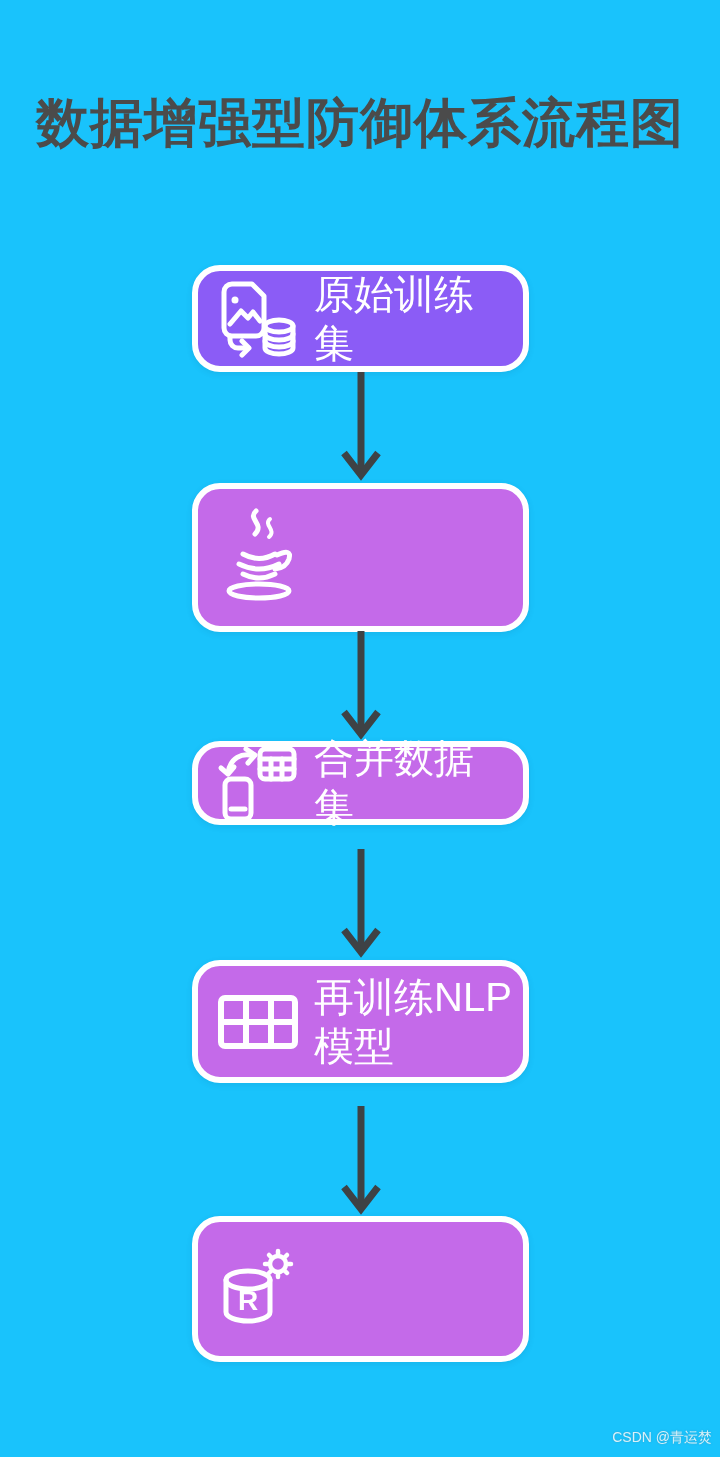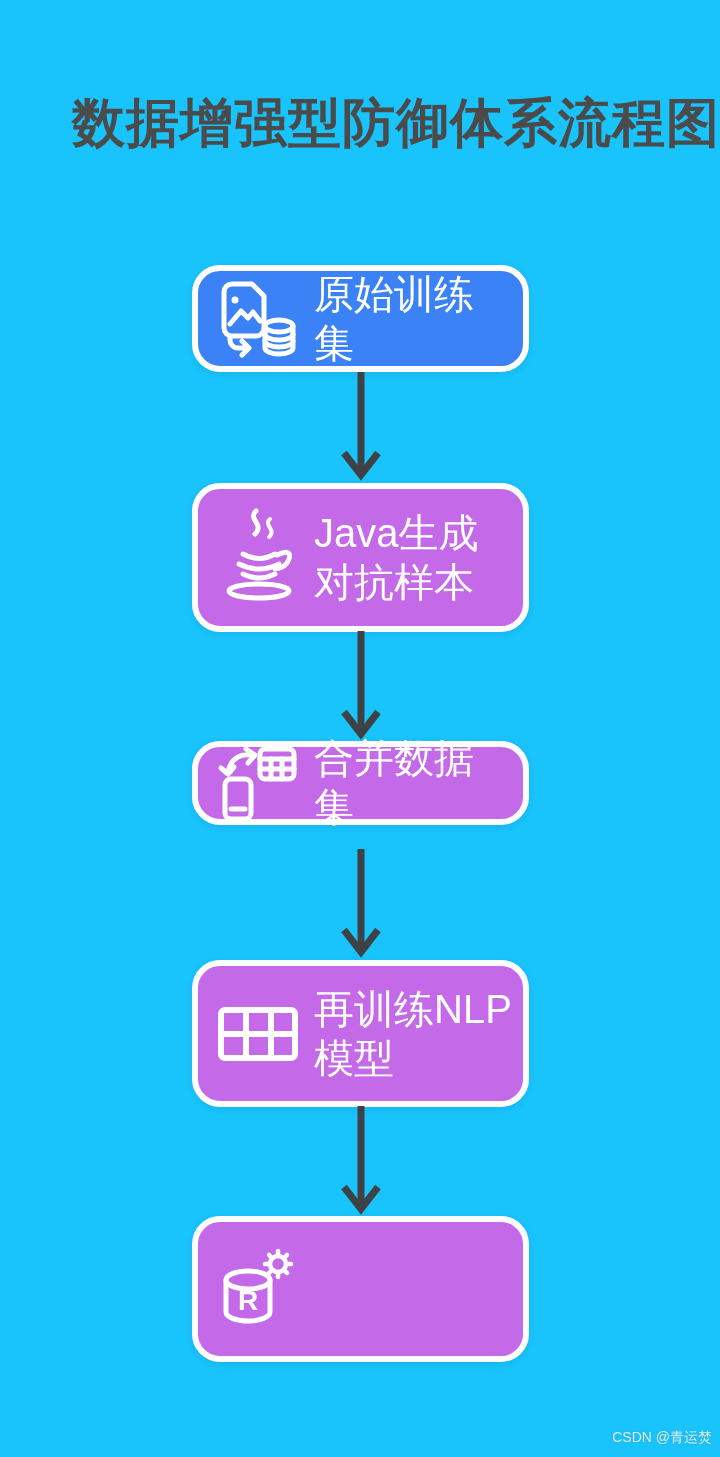--- a/index.html
+++ b/index.html
@@ -3,36 +3,36 @@
 <meta charset="utf-8">
 <style>
   html,body{margin:0;padding:0;}
   body{
     width:720px;height:1457px;position:relative;overflow:hidden;
     background:#19C3FC;
     font-family:"Liberation Sans","DejaVu Sans",sans-serif;
   }
   .page-title{
     position:absolute;top:88px;left:0;width:720px;
-    text-align:right;font-size:53px;font-weight:900;
+    text-align:center;font-size:53px;font-weight:900;
     color:#4B4B4B;letter-spacing:1px;margin:0;
   }
   .flow-node{
     position:absolute;left:192px;width:337px;box-sizing:border-box;
     border:6px solid #ffffff;border-radius:28px;
     display:flex;align-items:center;
     padding:10px 10px 10px 18px;
     box-shadow:0 2px 6px rgba(0,60,90,0.10);
   }
-  .node-gray{background:#3b82f6;}
+  .node-gray{background:#8b5cf6;}
   .node-purple{background:#C46AE9;}
   .node-1{top:265px;height:107px;}
   .node-2{top:483px;height:149px;}
   .node-3{top:741px;height:84px;}
-  .node-4{top:960px;height:147px;}
+  .node-4{top:960px;height:123px;}
   .node-5{top:1216px;height:146px;}
   .node-icon{
     flex:0 0 84px;display:flex;align-items:center;justify-content:center;
   }
   .node-label{
     color:#ffffff;font-size:40px;line-height:1.22;font-weight:400;
     margin-left:14px;max-width:218px;
   }
   .flow-arrow{position:absolute;left:339px;width:44px;}
   .arrow-1{top:372px;}
@@ -77,21 +77,20 @@
     <svg width="84" height="110" viewBox="0 0 84 110" fill="none" stroke="#fff" stroke-linecap="round">
       <path d="M40,8 c-9,8 9,13 -1,23" stroke-width="5"></path>
       <path d="M54,16 c-7,6 7,11 -1,18" stroke-width="4"></path>
       <path d="M27,51 q16,9 32,0" stroke-width="5"></path>
       <path d="M23,61 q20,10 40,0" stroke-width="5"></path>
       <path d="M27,71 q16,8 32,0" stroke-width="5"></path>
       <path d="M61,52 q15,-7 12,4 q-3,9 -14,10" stroke-width="5"></path>
       <ellipse cx="43" cy="88" rx="30" ry="7" stroke-width="5"></ellipse>
     </svg>
   </span>
-  <span class="node-label">Java生成对抗样本</span>
 </div>
 
 <svg class="flow-arrow arrow-2" width="44" height="110" viewBox="0 0 44 110" fill="none" stroke="#3E4245" stroke-width="7">
   <line x1="22" y1="0" x2="22" y2="103"></line>
     <polyline points="5,81 22,103 39,81"></polyline>
 </svg>
 
 <div class="flow-node node-purple node-3">
   <span class="node-icon">
     <svg width="84" height="80" viewBox="0 0 84 80" fill="none" stroke="#fff" stroke-width="5" stroke-linecap="round" stroke-linejoin="round">

